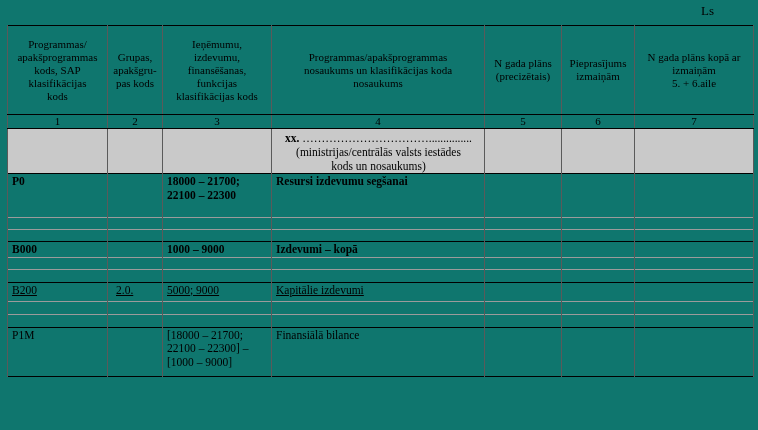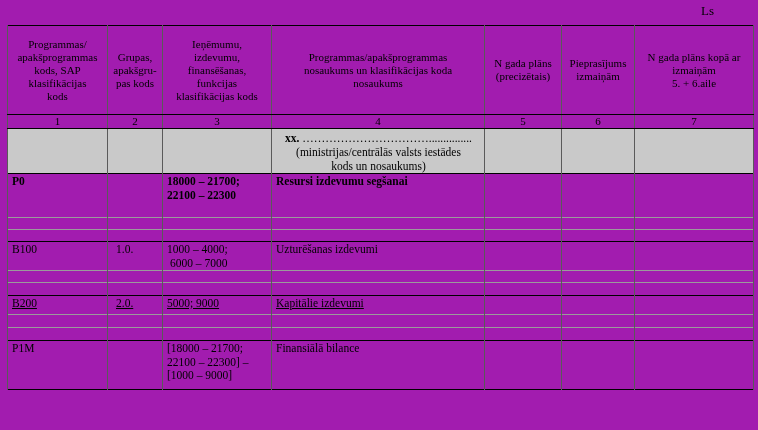--- a/index.html
+++ b/index.html
@@ -1,19 +1,19 @@
 <!DOCTYPE html>
 <html><head>
 <meta charset="utf-8">
 <style>
   html,body { margin:0; padding:0; background:#ffffff; }
   .page {
     position:relative;
     width:758px; height:430px;
-    background:#a21caf;
+    background:#0f766e;
     font-family:"Liberation Serif","DejaVu Serif",serif;
     color:#000;
     overflow:hidden;
   }
   .ls-label {
     position:absolute; top:3px; left:701px;
     font-size:13px; line-height:15px;
   }
   table.budget {
     position:absolute; top:25px; left:7px;
@@ -148,26 +148,25 @@
         </tr>
         <tr class="gt" style="height: 12px;">
           <td class="c1"></td>
           <td class="c2"></td>
           <td class="c3"></td>
           <td class="c4"></td>
           <td class="c5"></td>
           <td class="c6"></td>
           <td class="c7"></td>
         </tr>
-        <tr class="bt" style="height: 29px;">
-          <td class="c1">B100</td>
-          <td class="c2">1.0.</td>
-          <td class="c3">1000 – 4000;
- 6000 – 7000</td>
-          <td class="c4">Uzturēšanas izdevumi</td>
+        <tr class="bt boldrow" style="height: 15px;">
+          <td class="c1">B000</td>
+          <td class="c2"></td>
+          <td class="c3">1000 – 9000</td>
+          <td class="c4">Izdevumi – kopā</td>
           <td class="c5"></td>
           <td class="c6"></td>
           <td class="c7"></td>
         </tr>
         <tr class="gt" style="height: 12px;">
           <td class="c1"></td>
           <td class="c2"></td>
           <td class="c3"></td>
           <td class="c4"></td>
           <td class="c5"></td>

